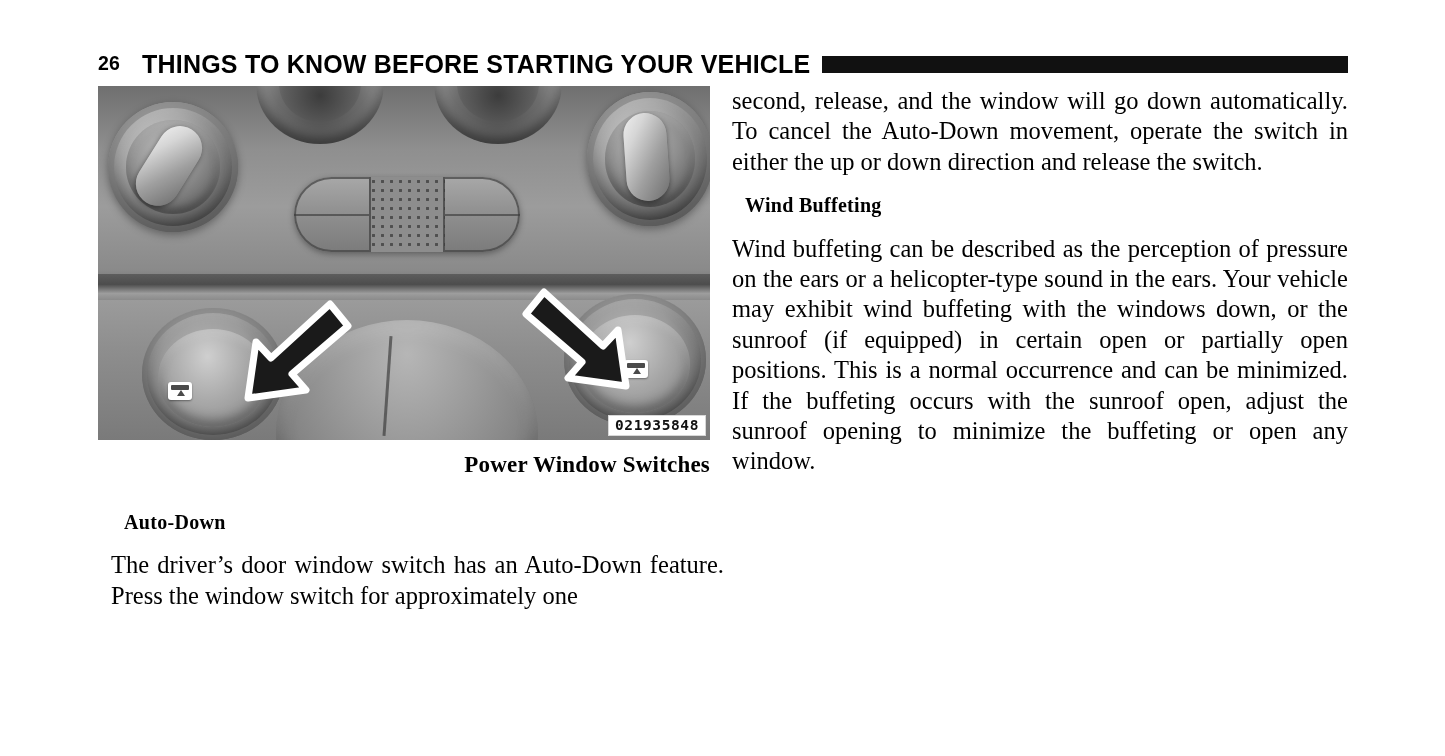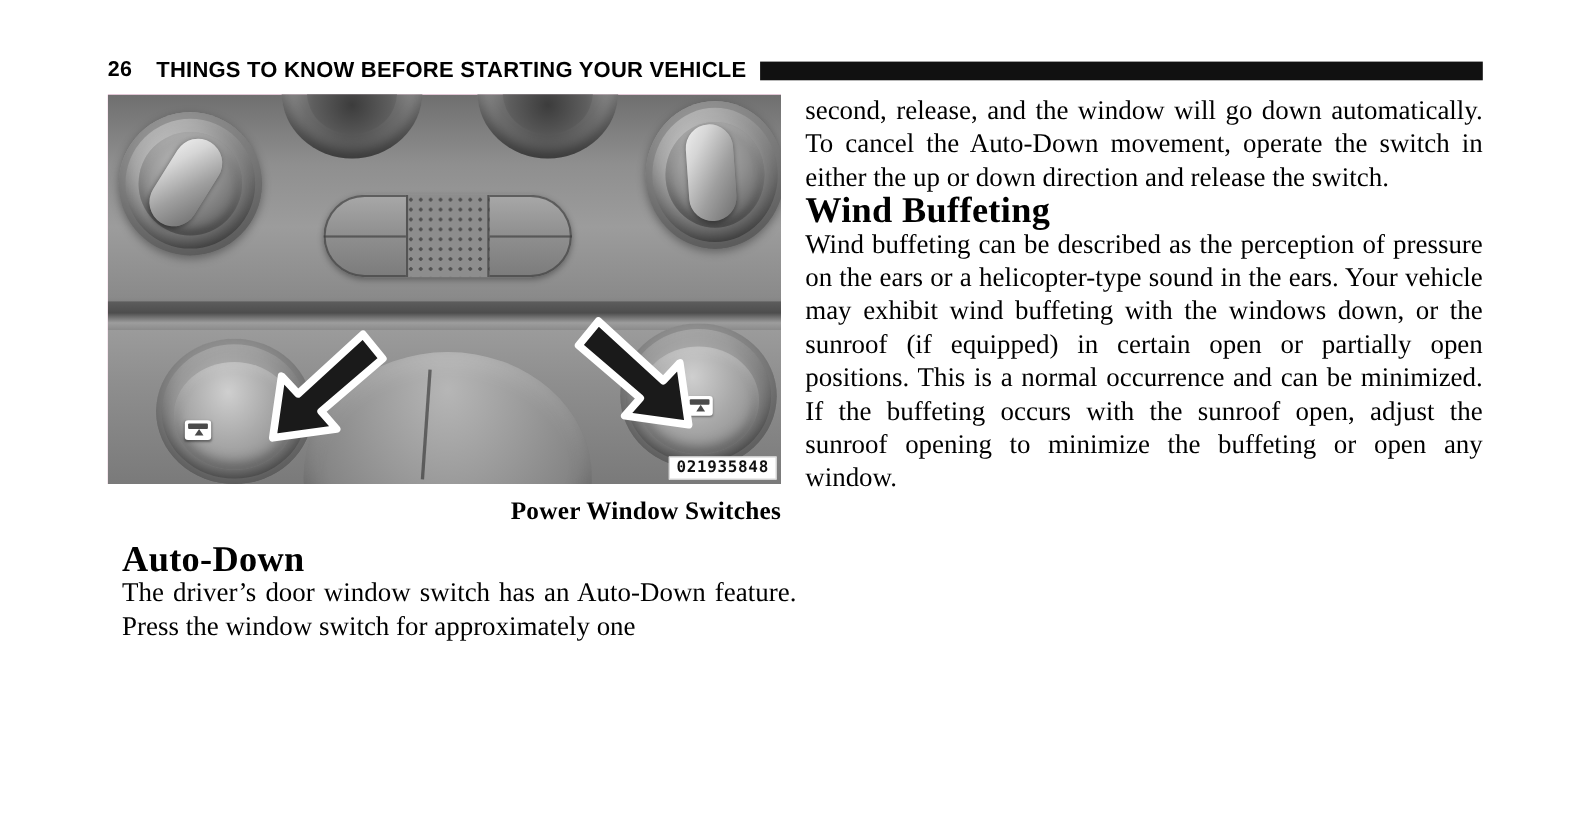--- a/index.html
+++ b/index.html
@@ -32,21 +32,21 @@
     font-family: "Liberation Sans", "DejaVu Sans", sans-serif;
     font-weight: bold;
     font-size: 19.5px;
     letter-spacing: 0.2px;
     line-height: 1;
     white-space: nowrap;
   }
   .header-title {
     font-family: "Liberation Sans", "DejaVu Sans", sans-serif;
     font-weight: bold;
-    font-size: 20px;
+    font-size: 25px;
     letter-spacing: 0.2px;
     line-height: 1;
     margin-left: 22px;
     white-space: nowrap;
   }
   .header-rule {
     flex: 1 1 auto;
     height: 17px;
     background: #111111;
     margin-left: 12px;
@@ -65,24 +65,24 @@
     font-family: "Liberation Serif", "DejaVu Serif", serif;
     font-size: 24.5px;
     line-height: 30.4px;
     text-align: justify;
     text-justify: inter-word;
     margin: 0;
     hyphens: manual;
   }
   h2.sub-head {
     font-family: "Liberation Serif", "DejaVu Serif", serif;
-    font-size: 33px;
+    font-size: 20px;
     font-weight: bold;
     line-height: 30.4px;
-    margin: 0;
+    margin: 13px;
     letter-spacing: 0.3px;
   }
   .gap-before-head { margin-top: 19px; }
   .gap-after-head  { margin-top: 14px; }
 
   
   .figure {
     position: absolute;
     left: 98px;
     top: 86px;

